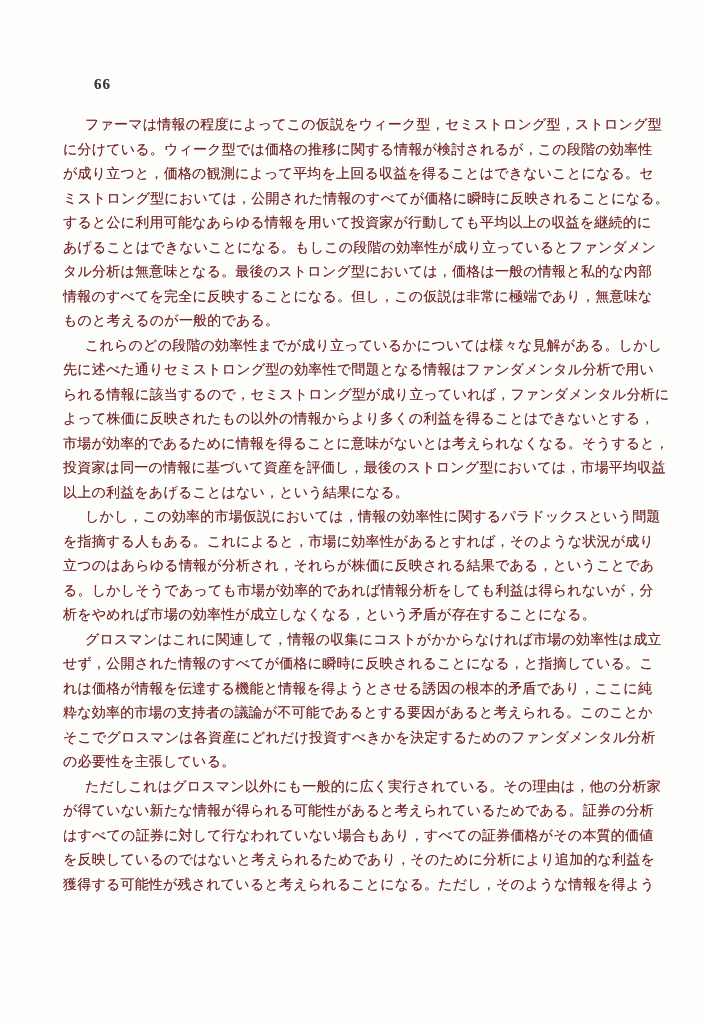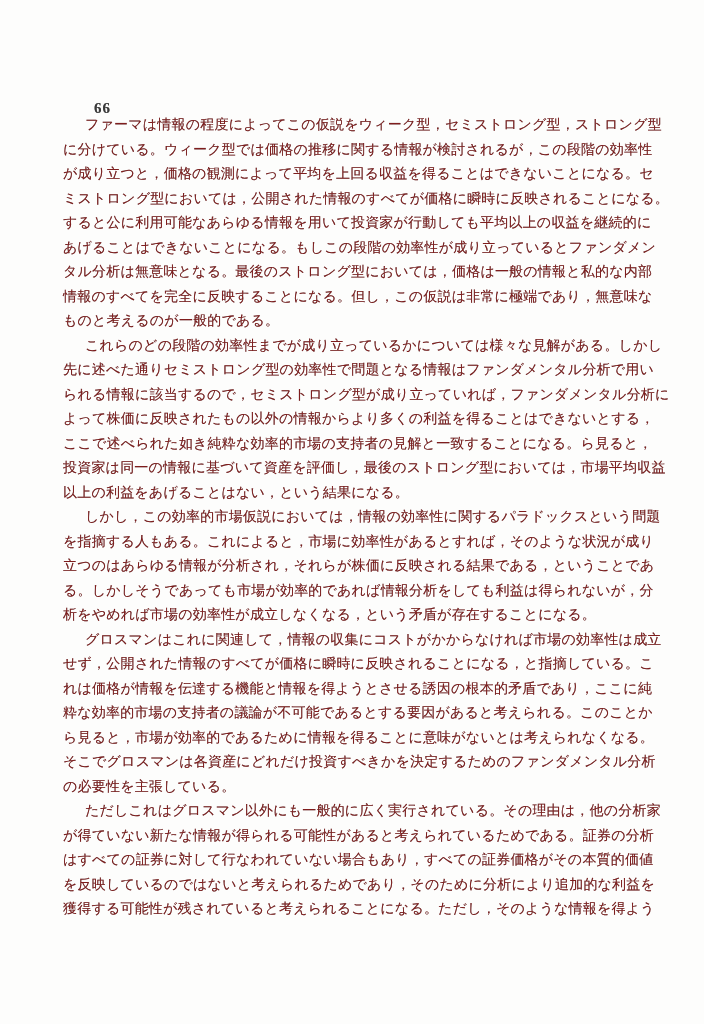--- a/index.html
+++ b/index.html
@@ -12,21 +12,21 @@
     width: 704px;
     height: 1024px;
     background: #fdfdfc;
     overflow: hidden;
     font-family: "Liberation Serif", "DejaVu Serif", serif;
     color: #262626;
   }
   .page-number {
     position: absolute;
     left: 94px;
-    top: 100px;
+    top: 76px;
     font-size: 15px;
     font-weight: 600;
     letter-spacing: 1px;
     color: #3a3a3a;
     text-shadow: 0 0 0.5px rgba(40,40,40,0.45);
   }
   .body-text {
     position: absolute;
     left: 63px;
     top: 113px;
@@ -64,33 +64,32 @@
       <div class="line">ミストロング型においては，公開された情報のすべてが価格に瞬時に反映されることになる。</div>
       <div class="line">すると公に利用可能なあらゆる情報を用いて投資家が行動しても平均以上の収益を継続的に</div>
       <div class="line">あげることはできないことになる。もしこの段階の効率性が成り立っているとファンダメン</div>
       <div class="line">タル分析は無意味となる。最後のストロング型においては，価格は一般の情報と私的な内部</div>
       <div class="line">情報のすべてを完全に反映することになる。但し，この仮説は非常に極端であり，無意味な</div>
       <div class="line last">ものと考えるのが一般的である。</div>
       <div class="line first">これらのどの段階の効率性までが成り立っているかについては様々な見解がある。しかし</div>
       <div class="line">先に述べた通りセミストロング型の効率性で問題となる情報はファンダメンタル分析で用い</div>
       <div class="line">られる情報に該当するので，セミストロング型が成り立っていれば，ファンダメンタル分析に</div>
       <div class="line">よって株価に反映されたもの以外の情報からより多くの利益を得ることはできないとする，</div>
-      <div class="line">ここで述べられた如き純粋な効率的市場の支持者の見解と一致することになる。ら見ると，</div>
+      <div class="line">市場が効率的であるために情報を得ることに意味がないとは考えられなくなる。そうすると，</div>
       <div class="line">投資家は同一の情報に基づいて資産を評価し，最後のストロング型においては，市場平均収益</div>
       <div class="line last">以上の利益をあげることはない，という結果になる。</div>
       <div class="line first">しかし，この効率的市場仮説においては，情報の効率性に関するパラドックスという問題</div>
       <div class="line">を指摘する人もある。これによると，市場に効率性があるとすれば，そのような状況が成り</div>
       <div class="line">立つのはあらゆる情報が分析され，それらが株価に反映される結果である，ということであ</div>
       <div class="line">る。しかしそうであっても市場が効率的であれば情報分析をしても利益は得られないが，分</div>
       <div class="line last">析をやめれば市場の効率性が成立しなくなる，という矛盾が存在することになる。</div>
       <div class="line first">グロスマンはこれに関連して，情報の収集にコストがかからなければ市場の効率性は成立</div>
       <div class="line">せず，公開された情報のすべてが価格に瞬時に反映されることになる，と指摘している。こ</div>
       <div class="line">れは価格が情報を伝達する機能と情報を得ようとさせる誘因の根本的矛盾であり，ここに純</div>
       <div class="line">粋な効率的市場の支持者の議論が不可能であるとする要因があると考えられる。このことか</div>
-      <div class="line">ら見ると，市場が効率的であるために情報を得ることに意味がないとは考えられなくなる。</div>
       <div class="line">そこでグロスマンは各資産にどれだけ投資すべきかを決定するためのファンダメンタル分析</div>
       <div class="line last">の必要性を主張している。</div>
       <div class="line first">ただしこれはグロスマン以外にも一般的に広く実行されている。その理由は，他の分析家</div>
       <div class="line">が得ていない新たな情報が得られる可能性があると考えられているためである。証券の分析</div>
       <div class="line">はすべての証券に対して行なわれていない場合もあり，すべての証券価格がその本質的価値</div>
       <div class="line">を反映しているのではないと考えられるためであり，そのために分析により追加的な利益を</div>
       <div class="line">獲得する可能性が残されていると考えられることになる。ただし，そのような情報を得よう</div>
     </div>
 </div>
 

